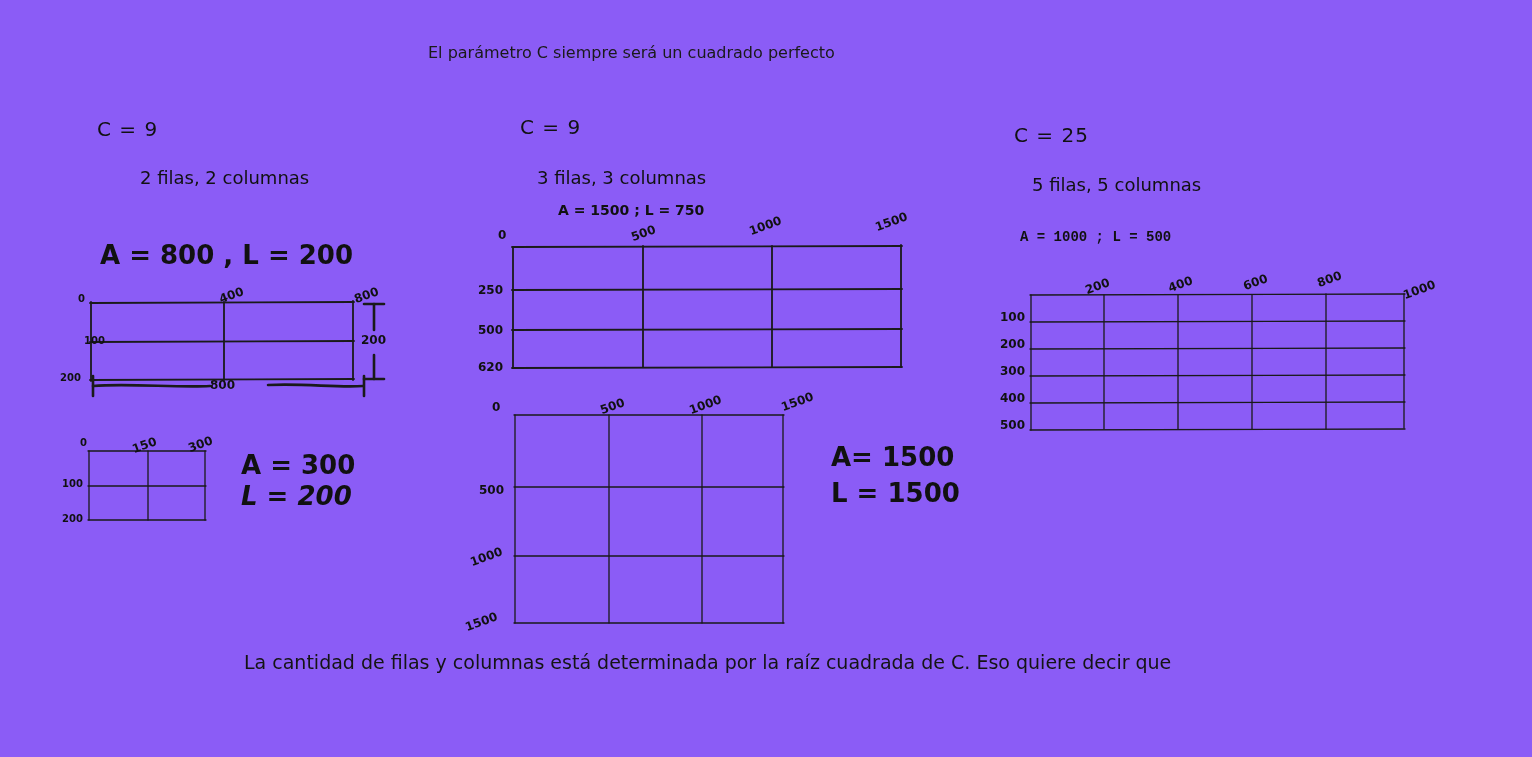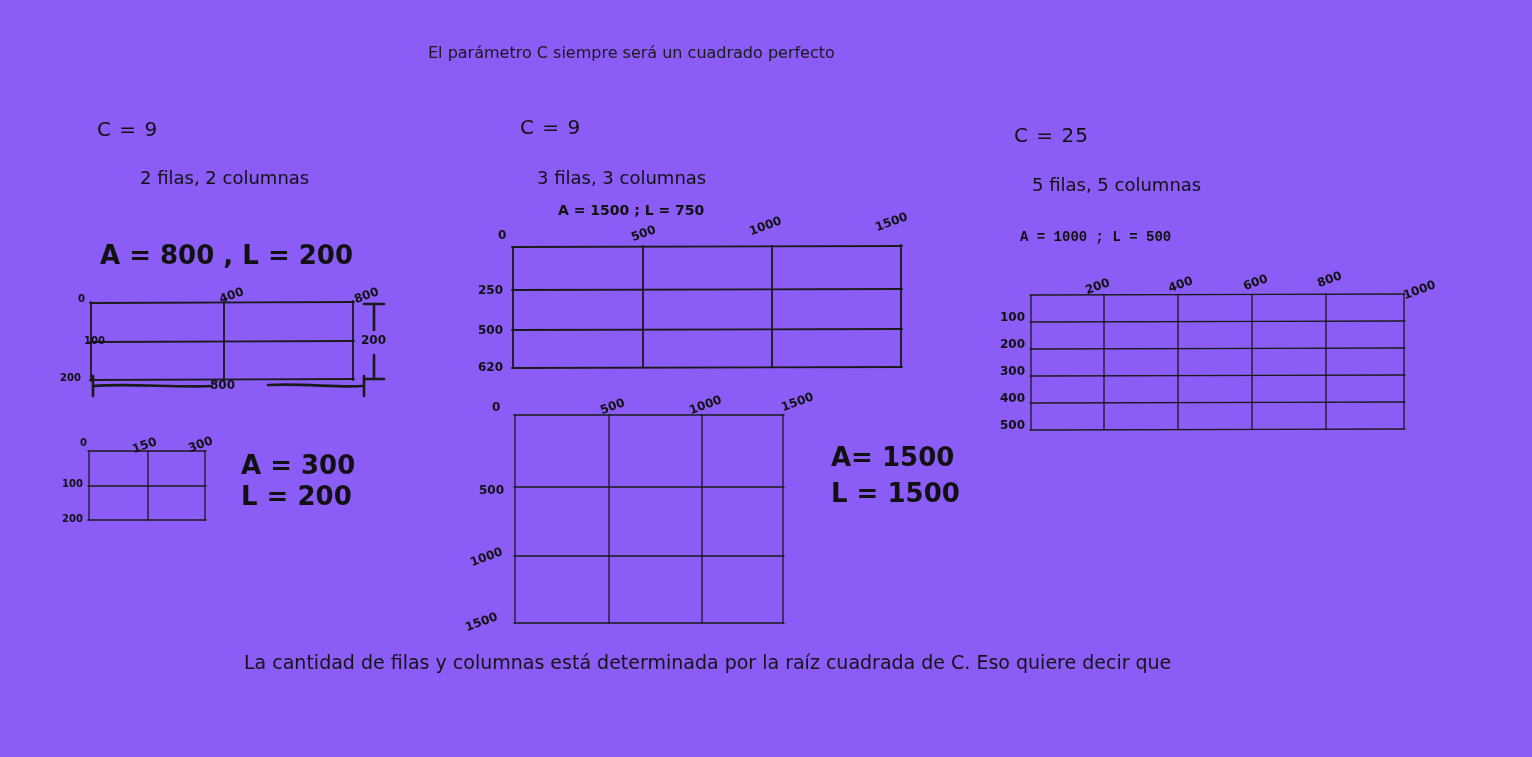--- a/index.html
+++ b/index.html
@@ -132,21 +132,21 @@
       <path class="grid-line thin" d="M62,2 L62,71"></path>
       <path class="grid-line thin" d="M119,2 L119,71"></path>
     </svg>
   </div>
   <div class="abs tick-sm" style="left:80px; top:437px;">0</div>
   <div class="abs tick-rot" style="left:135px; top:442px;">150</div>
   <div class="abs tick-rot" style="left:191px; top:441px;">300</div>
   <div class="abs tick-sm" style="left:62px; top:478px;">100</div>
   <div class="abs tick-sm" style="left:62px; top:513px;">200</div>
   <div class="abs hand-note-lg" style="left:241px; top:450px;">A = 300</div>
-  <div class="abs hand-note-lg" style="left:241px; top:481px;">L = 200</div>
+  <div class="abs hand-note-lg" style="left:241px; top:481px;font-style:italic;">L = 200</div>
 
   <div class="abs case-label" style="left:520px; top:115px;">C = 9</div>
   <div class="abs sub-label" style="left:537px; top:167px;">3 filas, 3 columnas</div>
   <div class="abs hand-note" style="left:558px; top:202px;">A = 1500 ;  L = 750</div>
 
   <div class="abs" style="left:510px; top:245px;">
     <svg width="400" height="130" viewBox="0 0 400 130">
       <path class="grid-line med" d="M2,2 L392,1"></path>
       <path class="grid-line med" d="M2,45 L392,44"></path>
       <path class="grid-line med" d="M2,85 L392,84"></path>

